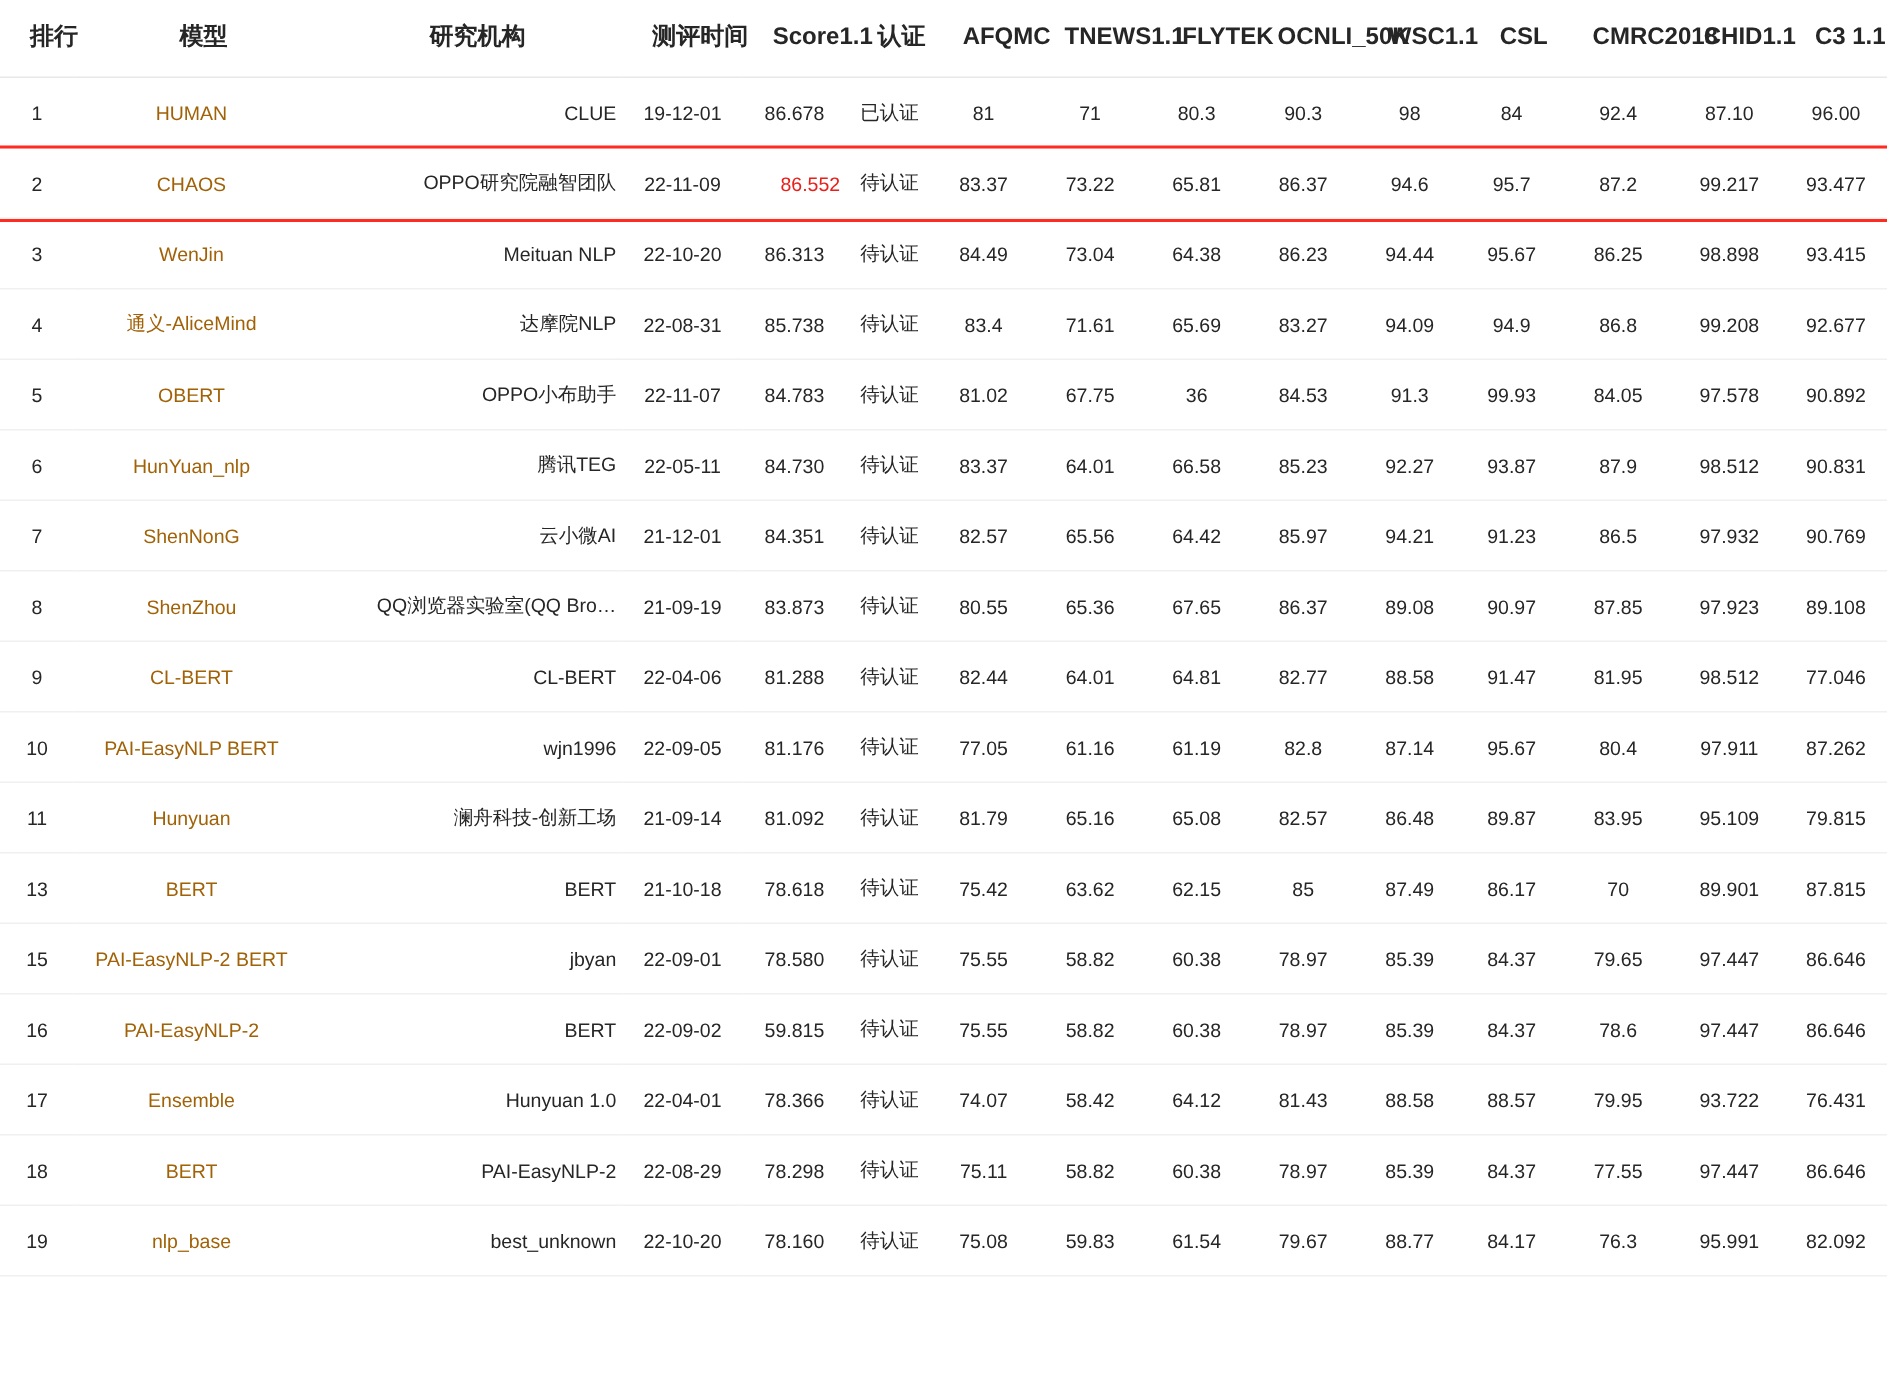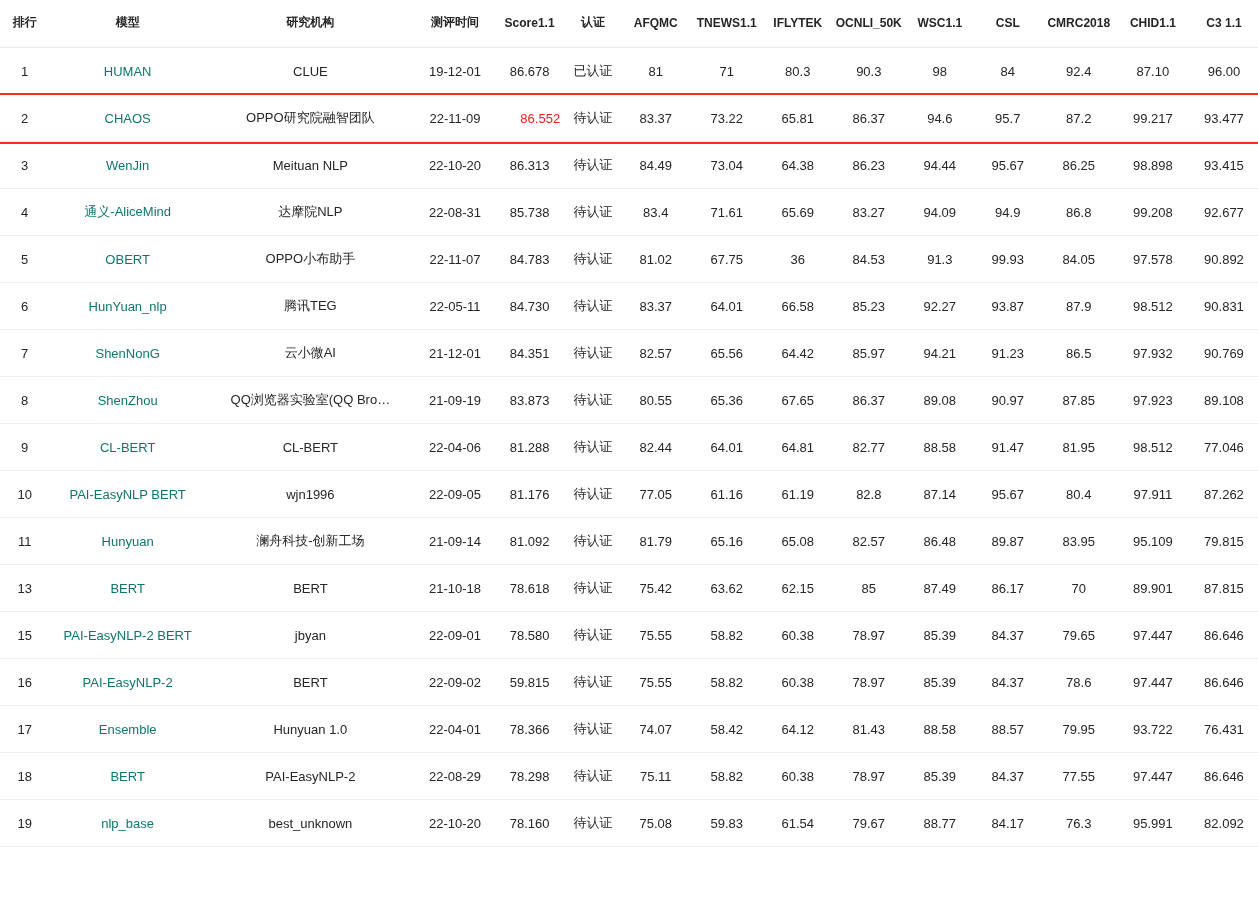--- a/index.html
+++ b/index.html
@@ -16,23 +16,23 @@
   }
   table.leaderboard {
     width: 1258px;
     border-collapse: collapse;
     table-layout: fixed;
     font-size: 13px;
     color: #262626;
   }
   table.leaderboard thead th {
     font-weight: bold;
-    font-size: 12px;
+    font-size: 16px;
     color: #262626;
-    padding: 14px 4px 16px 4px;
+    padding: 14px 4px 16px 20px;
     border-bottom: 1px solid #e8e8e8;
     text-align: center;
     vertical-align: middle;
     background: #ffffff;
     white-space: nowrap;
   }
   table.leaderboard tbody td {
     padding: 14px 4px;
     border-bottom: 1px solid #f0f0f0;
     text-align: center;
@@ -45,21 +45,21 @@
   .col-rank       { width: 48px; }
   .col-model      { width: 152px; }
   .col-org        { width: 203px; }
   .col-date       { width: 78px; }
   .col-score      { width: 67px; }
   .col-cert       { width: 56px; }
   .col-metric     { width: 66px; }
   .col-metric-wide{ width: 72px; }
 
   td.model-cell a {
-    color: #0f766e;
+    color: #a16207;
     text-decoration: none;
     cursor: pointer;
   }
 
   tr.highlight-row td {
     border-bottom: none;
   }
   tr.highlight-row {
     outline: 2px solid #ff2a20;
   }
@@ -67,20 +67,21 @@
     color: #e8201a;
     font-weight: normal;
     text-align: right;
   }
   .org-cell {
     overflow: hidden;
     text-overflow: ellipsis;
     white-space: nowrap;
     display: block;
     max-width: 100%;
+    text-align: right;
   }
 </style>
 </head>
 <body>
 
 <table class="leaderboard">
   <colgroup>
     <col class="col-rank">
     <col class="col-model">
     <col class="col-org">

